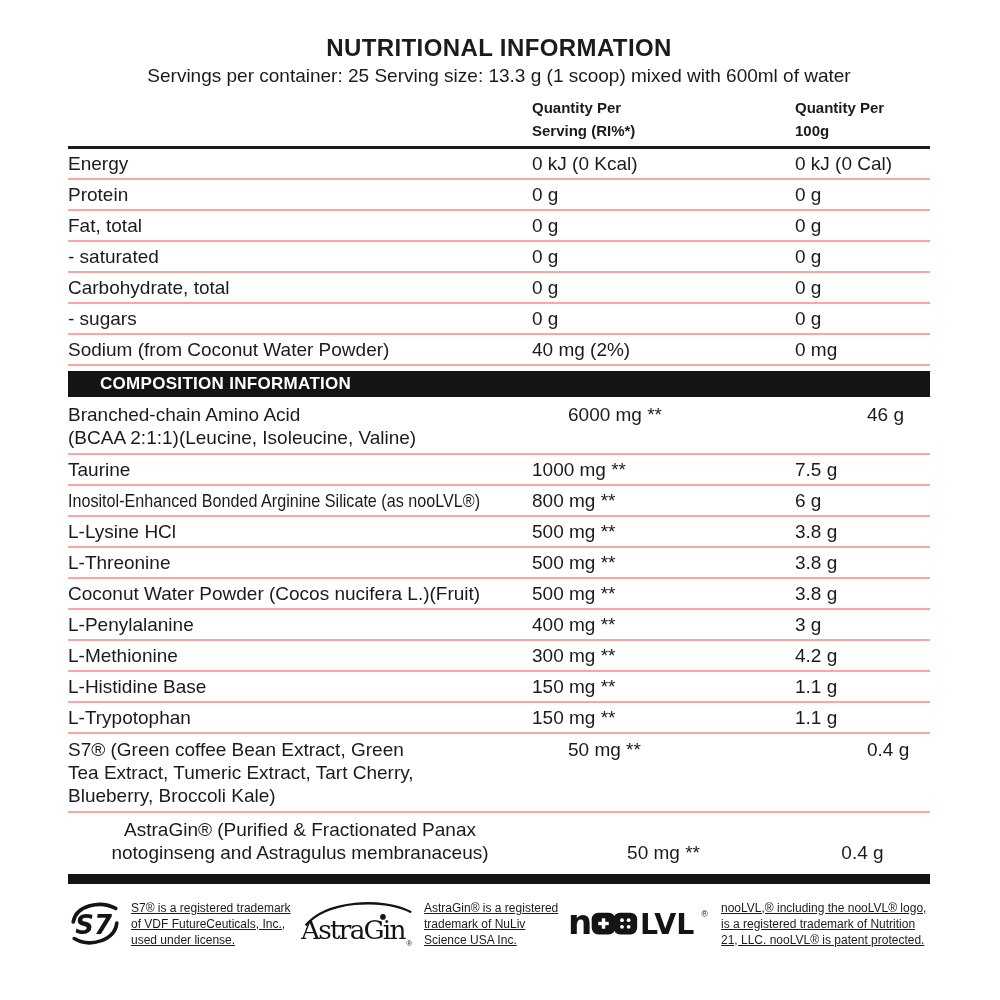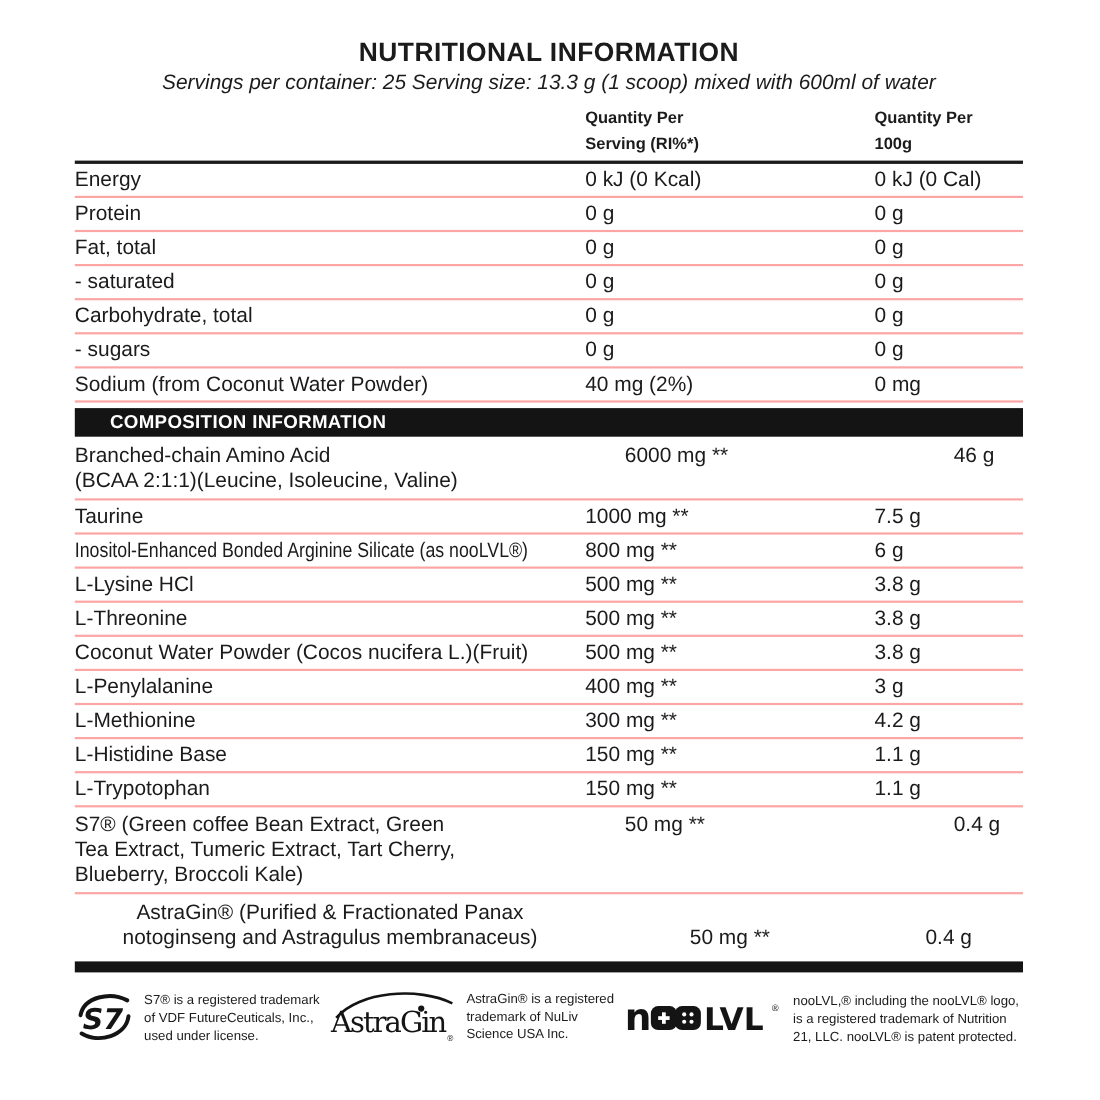--- a/index.html
+++ b/index.html
@@ -3,21 +3,21 @@
 <meta charset="utf-8">
 <style>
   html,body { margin:0; padding:0; background:#ffffff; }
   .page {
     width:1000px; height:1000px; box-sizing:border-box;
     background:#ffffff; color:#1b1b1b;
     font-family:"Liberation Sans", sans-serif;
     padding:34px 70px 0 68px; overflow:hidden; position:relative;
   }
   .title { text-align:center; font-size:24px; font-weight:bold; letter-spacing:.4px; }
-  .subtitle { text-align:center; font-size:19px; margin-top:3px;font-style:italic; }
+  .subtitle { text-align:center; font-size:19px; margin-top:3px; }
 
   .grid3 { display:grid; grid-template-columns:464px 263px 135px; }
 
   .colhead { border-bottom:3px solid #1b1b1b; margin-top:9px; }
   .colhead .ch {
     font-weight:bold; font-size:15px; line-height:23px;
     white-space:pre-line; padding-bottom:4px;
   }
 
   .row {
@@ -33,21 +33,21 @@
   .comp-rows .row:last-child { border-bottom:none; }
 
   .section-bar {
     background:#141414; color:#ffffff; font-weight:bold; font-size:17px;
     letter-spacing:.3px; height:26px; line-height:26px; padding-left:32px;
     margin:5px 0 2px 0;
   }
 
   .thick-bar { height:10px; background:#141414; margin-top:5px; }
 
-  .footer { display:flex; justify-content:space-between; align-items:flex-end; margin-top:13px; }
+  .footer { display:flex; justify-content:space-between; align-items:center; margin-top:13px;text-decoration:underline; }
   .fgroup { display:flex; align-items:center; }
   .flogo { flex:0 0 auto; }
   .ftext { font-size:12px; line-height:16px; white-space:pre-line; color:#1b1b1b; }
   .fgroup .ftext { margin-left:9px; }
   .fg-s7 { width:232px; }
   .fg-astragin { width:268px; }
   .fg-noolvl { width:362px; }
 </style>
 </head>
 <body>

